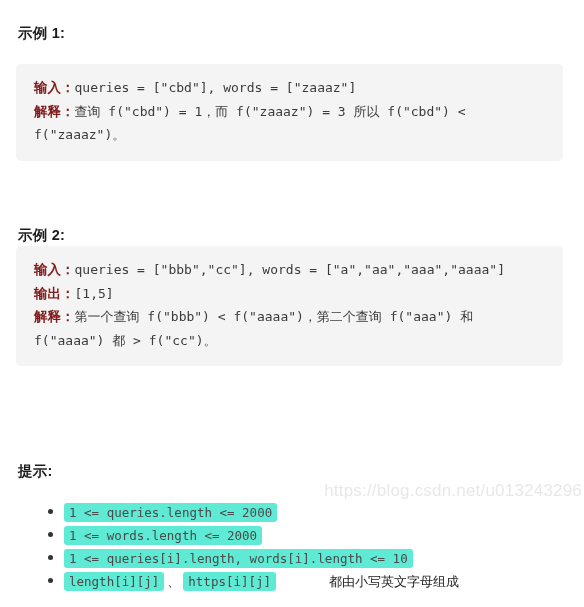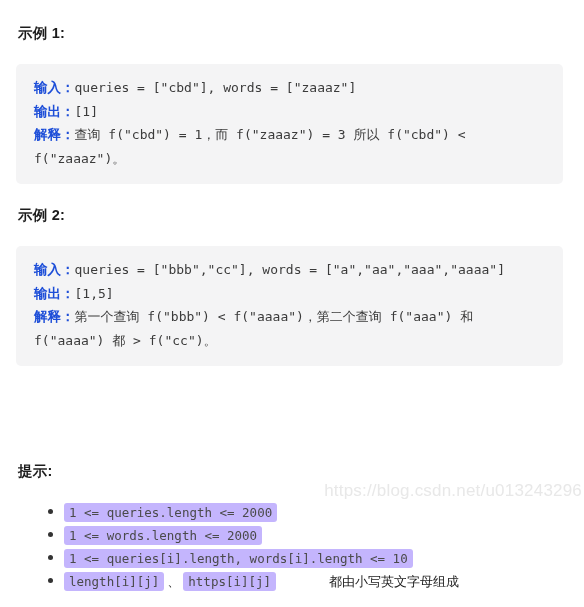--- a/index.html
+++ b/index.html
@@ -48,21 +48,21 @@
     line-height: 23.5px;
     color: #3b3b3b;
   }
   .code-line {
     white-space: normal;
     word-break: break-word;
   }
   .code-line b {
     font-family: "Liberation Sans", "DejaVu Sans", sans-serif;
     font-weight: bold;
-    color: #1d4ed8;
+    color: #7f1d1d;
     font-size: 13.5px;
   }
 
   
   .hints-list {
     position: absolute;
     left: 0;
     top: 0;
     margin: 0;
     padding: 0;
@@ -85,21 +85,21 @@
     background: #333333;
   }
   .hint-text {
     position: absolute;
     left: 64px;
     top: 0;
     line-height: 23px;
     white-space: nowrap;
   }
   code.inline {
-    background: #c4b5fd;
+    background: #5eead4;
     border-radius: 3px;
     padding: 2px 5px;
     font-family: "DejaVu Sans Mono", "Liberation Mono", monospace;
     font-size: 12.5px;
     color: #4a4a4a;
   }
   .cn-text {
     font-family: "Liberation Sans", "DejaVu Sans", sans-serif;
     font-size: 13px;
     color: #1c1c1c;
@@ -130,28 +130,25 @@
 
 <div class="page">
 
   <div class="section-heading" style="top:24px;">示例 1:</div>
 
   <div class="code-block" style="top:64px;">
     <div class="code-line">
       <b>输入：</b><span>queries = ["cbd"], words = ["zaaaz"]</span>
     </div>
     <div class="code-line">
-      <b>输出：</b><span>[1]</span>
-    </div>
-    <div class="code-line">
       <b>解释：</b><span>查询 f("cbd") = 1，而 f("zaaaz") = 3 所以 f("cbd") &lt; f("zaaaz")。</span>
     </div>
   </div>
 
-  <div class="section-heading" style="top:206px;">示例 2:</div>
+  <div class="section-heading" style="top:226px;">示例 2:</div>
 
   <div class="code-block" style="top:246px;">
     <div class="code-line">
       <b>输入：</b><span>queries = ["bbb","cc"], words = ["a","aa","aaa","aaaa"]</span>
     </div>
     <div class="code-line">
       <b>输出：</b><span>[1,5]</span>
     </div>
     <div class="code-line">
       <b>解释：</b><span>第一个查询 f("bbb") &lt; f("aaaa")，第二个查询 f("aaa") 和 f("aaaa") 都 &gt; f("cc")。</span>

